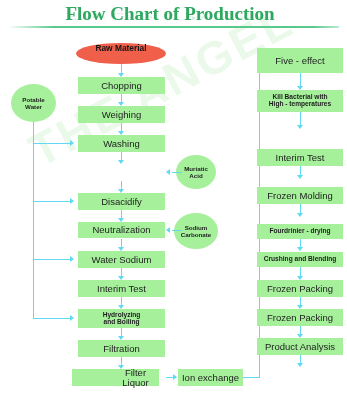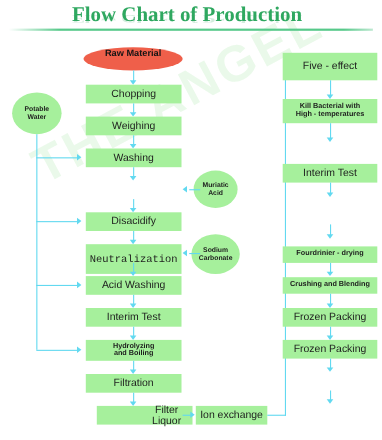--- a/index.html
+++ b/index.html
@@ -148,28 +148,28 @@
 
   <div class="ln v" style="left:121px;top:181px;height:10px;"></div>
   <div class="arrow-d" style="left:118px;top:189px;"></div>
 
   <div class="node lg" style="left:78px;top:193px;width:87px;height:17px;">
     <span>Disacidify</span>
   </div>
   <div class="ln v" style="left:121px;top:210px;height:10px;"></div>
   <div class="arrow-d" style="left:118px;top:218px;"></div>
 
-  <div class="node lg" style="left:78px;top:222px;width:87px;height:27px;font-family:Liberation Mono, monospace;">
+  <div class="node lg" style="left:78px;top:222px;width:87px;height:16px;">
     <span>Neutralization</span>
   </div>
   <div class="ln v" style="left:121px;top:239px;height:10px;"></div>
   <div class="arrow-d" style="left:118px;top:247px;"></div>
 
   <div class="node lg" style="left:78px;top:251px;width:87px;height:17px;">
-    <span>Acid Washing</span>
+    <span>Water Sodium</span>
   </div>
   <div class="ln v" style="left:121px;top:268px;height:10px;"></div>
   <div class="arrow-d" style="left:118px;top:276px;"></div>
 
   <div class="node lg" style="left:78px;top:280px;width:87px;height:17px;">
     <span>Interim Test</span>
   </div>
   <div class="ln v" style="left:121px;top:297px;height:10px;"></div>
   <div class="arrow-d" style="left:118px;top:305px;"></div>
 
@@ -179,21 +179,21 @@
   </div>
   <div class="ln v" style="left:121px;top:328px;height:10px;"></div>
   <div class="arrow-d" style="left:118px;top:336px;"></div>
 
   <div class="node lg" style="left:78px;top:340px;width:87px;height:17px;">
     <span>Filtration</span>
   </div>
   <div class="ln v" style="left:121px;top:357px;height:10px;"></div>
   <div class="arrow-d" style="left:118px;top:365px;"></div>
 
-  <div class="node lg" style="left:88px;top:369px;width:87px;height:17px;padding-left:40px;">
+  <div class="node lg" style="left:72px;top:369px;width:87px;height:17px;padding-left:40px;">
     <span>Filter Liquor</span>
   </div>
 
   <div class="ln h" style="left:166px;top:377px;width:8px;"></div>
   <div class="arrow-r" style="left:173px;top:374px;"></div>
 
   <div class="node lg" style="left:178px;top:369px;width:65px;height:17px;">
     <span>Ion exchange</span>
   </div>
 
@@ -247,20 +247,23 @@
   </div>
   <div class="ln v" style="left:300px;top:112px;height:15px;"></div>
   <div class="arrow-d" style="left:297px;top:125px;"></div>
 
   <div class="node lg" style="left:257px;top:149px;width:86px;height:17px;">
     <span>Interim Test</span>
   </div>
   <div class="ln v" style="left:300px;top:166px;height:11px;"></div>
   <div class="arrow-d" style="left:297px;top:175px;"></div>
 
+  <div class="node lg" style="left:257px;top:187px;width:86px;height:17px;">
+    <span>Frozen Molding</span>
+  </div>
   <div class="ln v" style="left:300px;top:204px;height:11px;"></div>
   <div class="arrow-d" style="left:297px;top:213px;"></div>
 
   <div class="node sm" style="left:257px;top:224px;width:86px;height:15px;">
     <span>Fourdrinier - drying</span>
   </div>
   <div class="ln v" style="left:300px;top:239px;height:10px;"></div>
   <div class="arrow-d" style="left:297px;top:247px;"></div>
 
   <div class="node sm" style="left:257px;top:252px;width:86px;height:15px;">
@@ -274,17 +277,20 @@
   </div>
   <div class="ln v" style="left:300px;top:297px;height:10px;"></div>
   <div class="arrow-d" style="left:297px;top:305px;"></div>
 
   <div class="node lg" style="left:257px;top:309px;width:86px;height:17px;">
     <span>Frozen Packing</span>
   </div>
   <div class="ln v" style="left:300px;top:326px;height:10px;"></div>
   <div class="arrow-d" style="left:297px;top:334px;"></div>
 
+  <div class="node lg" style="left:257px;top:338px;width:86px;height:17px;">
+    <span>Product Analysis</span>
+  </div>
   <div class="ln v" style="left:300px;top:355px;height:10px;"></div>
   <div class="arrow-d" style="left:297px;top:363px;"></div>
 
 
 </div>
 
 </body></html>

